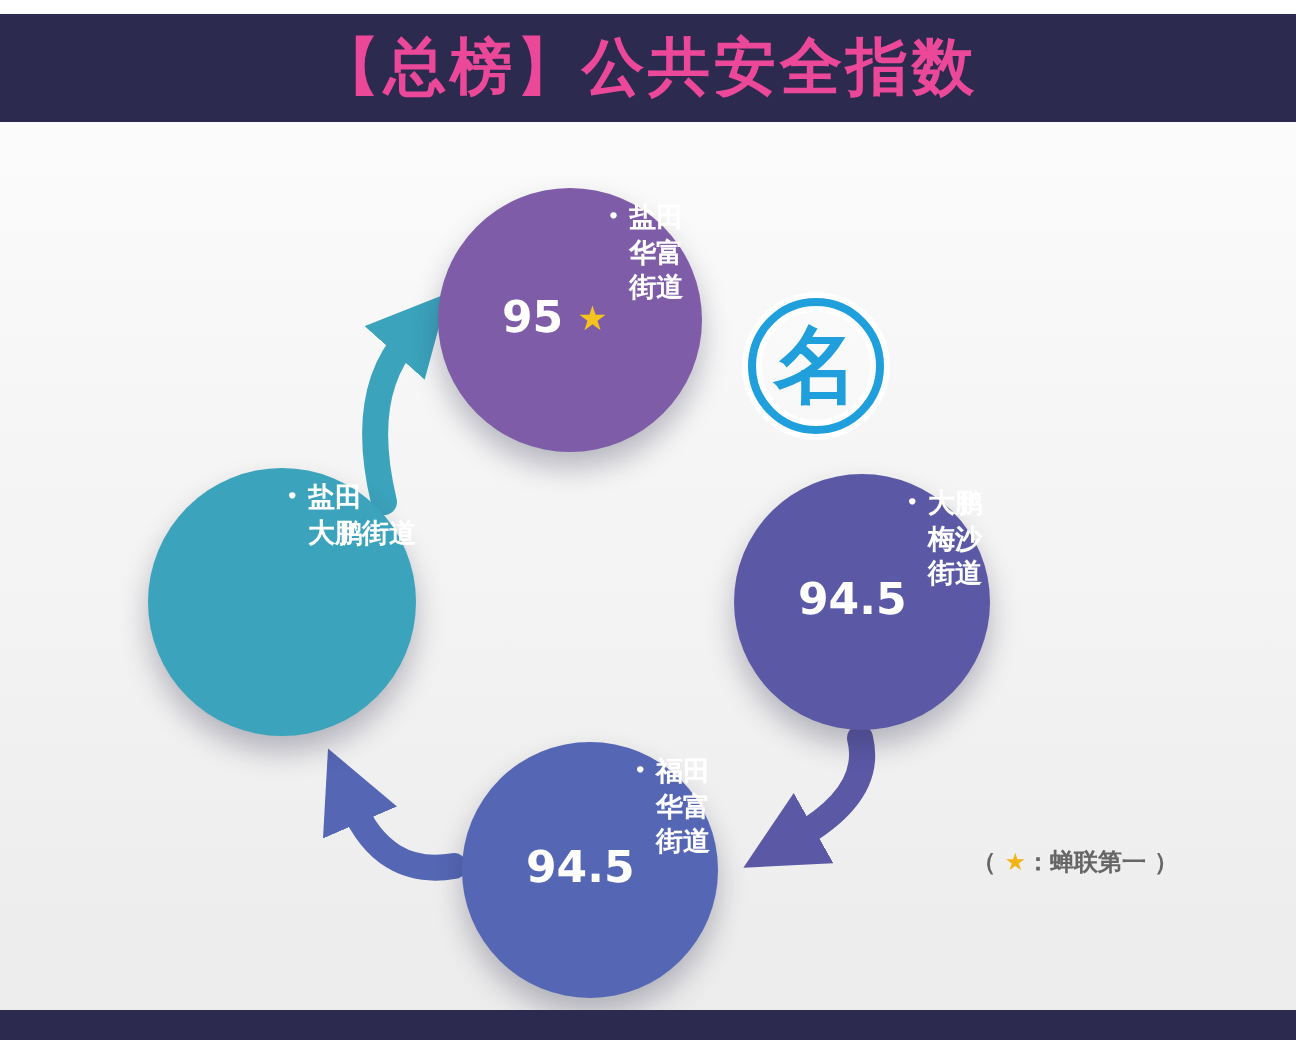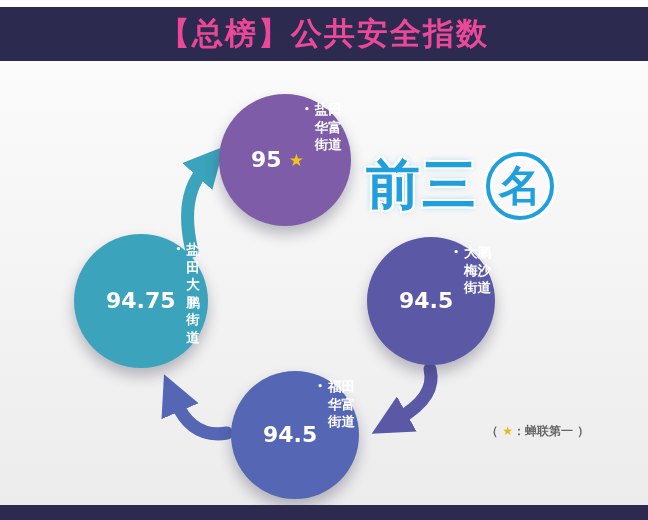--- a/index.html
+++ b/index.html
@@ -131,31 +131,27 @@
       <div class="score-row">
         <span class="score">94.5</span>
       </div>
       <div class="loc">
         <span class="bullet">•</span>
         <span class="loc-text"><span>福田</span><br><span>华富街道</span></span>
       </div>
     </div>
 
     <div class="node node-left">
-      <div class="score-row">
-        <span class="score">94.75</span>
-      </div>
       <div class="loc">
         <span class="bullet">•</span>
         <span class="loc-text"><span>盐田</span><br><span>大鹏街道</span></span>
       </div>
     </div>
 
     <div class="ribbon">
-      <span class="front">前三</span>
       <span class="circled">名</span>
     </div>
 
     <div class="legend">
       <span>（ </span><span class="star">★</span><span>：蝉联第一 ）</span>
     </div>
 
   </main>
 
   <footer class="bottombar"></footer>

